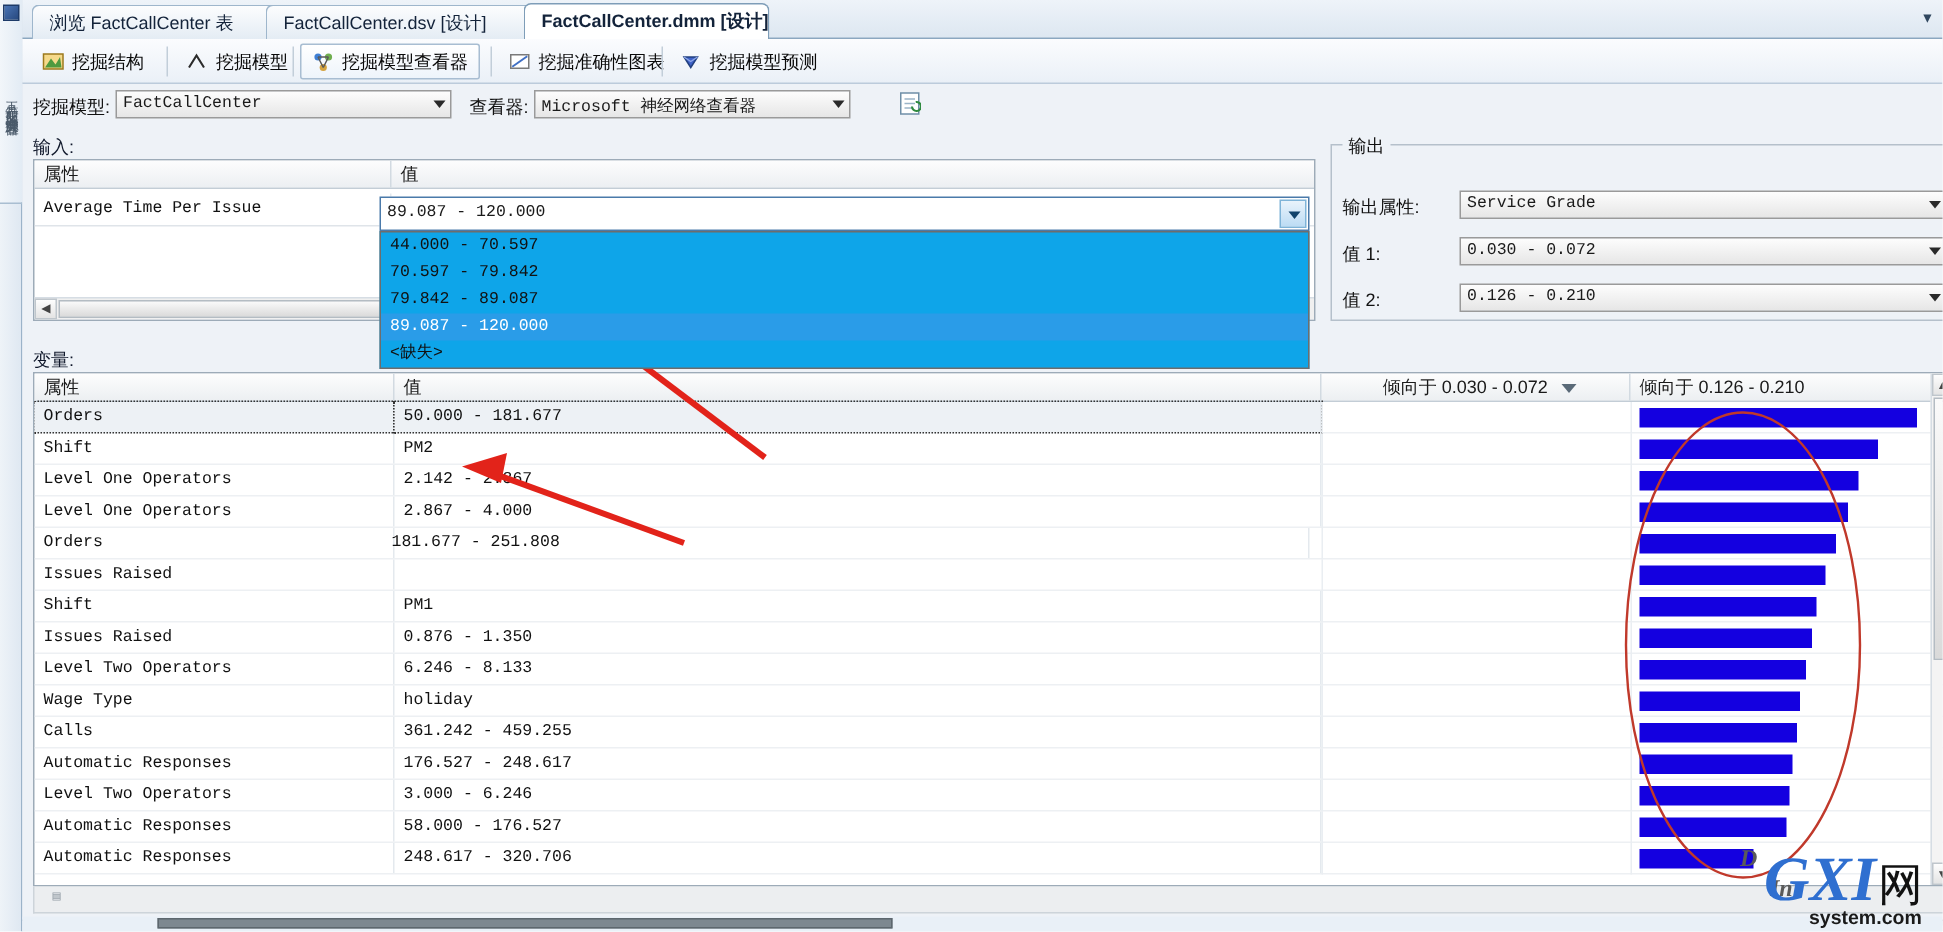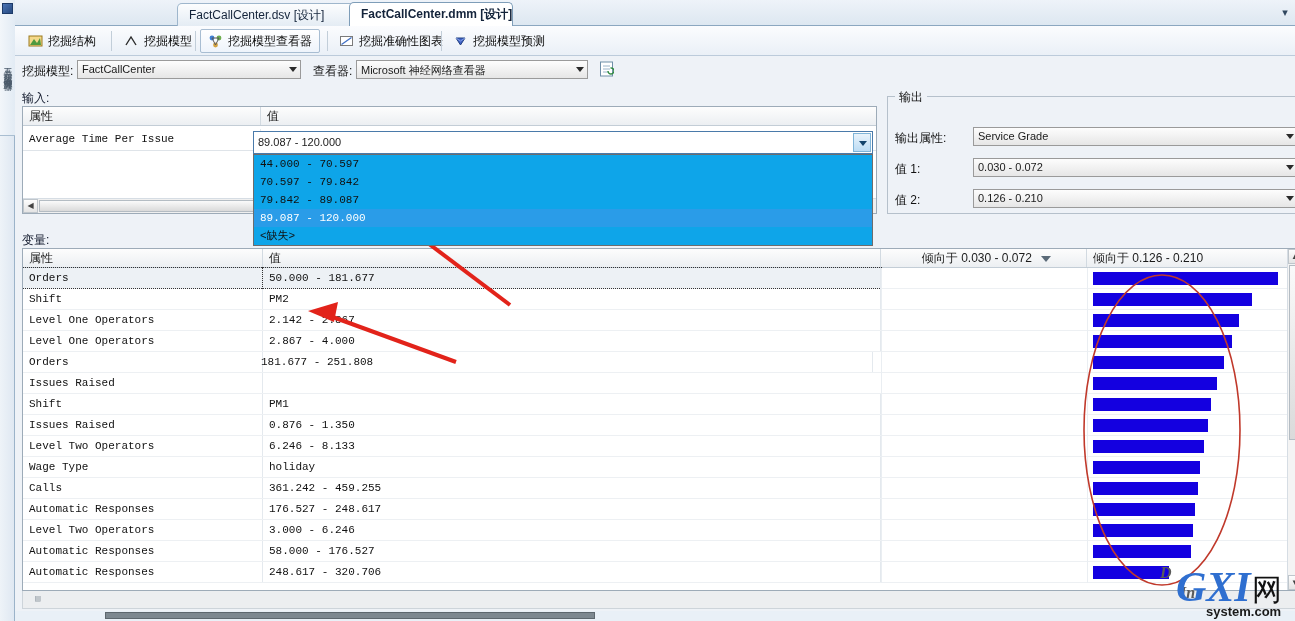--- a/index.html
+++ b/index.html
@@ -93,21 +93,21 @@
     position: absolute; left: 0; top: 56px; right: 0; height: 30px;
     background: #eef2f7;
   }
   .lbl { font-size: 12px; color: #111; white-space: nowrap; }
 
   .combo {
     position: relative;
     background: linear-gradient(to bottom,#fdfdfd,#e6e6e6);
     border: 1px solid #9a9a9a;
     height: 19px;
-    font-family: Liberation Sans, sans-serif;
+    font-family: Liberation Mono, monospace;
     font-size: 11px;
     color: #1a1a1a;
     padding: 2px 20px 0 4px;
     white-space: nowrap; overflow: hidden;
   }
   .combo .arrow {
     position: absolute; right: 3px; top: 6px;
     width: 0; height: 0;
     border-left: 4px solid transparent; border-right: 4px solid transparent;
     border-top: 5px solid #2a2a2a;
@@ -223,20 +223,23 @@
   <div class="toolbox">
     <div class="toolbox-strip">
       <div class="tb-icon"></div>
       <div class="tb-vtext">工具箱 服务器资源管理器</div>
     </div>
   </div>
 
   <div class="docwin">
 
     <div class="tabrow">
+      <div class="tab" style="left:6px;width:162px;">
+        <span>浏览 FactCallCenter 表</span>
+      </div>
       <div class="tab" style="left:162px;width:177px;">
         <span>FactCallCenter.dsv [设计]</span>
       </div>
       <div class="tab active" style="left:334px;width:164px;">
         <span>FactCallCenter.dmm [设计]</span>
       </div>
       <div class="tabclose">▾</div>
     </div>
 
     <div class="viewbar">
@@ -297,21 +300,21 @@
       </div>
     </div>
 
     <div class="modelrow">
       <span class="lbl" style="position:absolute;left:7px;top:7px;">挖掘模型:</span>
       <div class="combo" style="position:absolute;left:62px;top:4px;width:224px;">
         <span>FactCallCenter</span>
         <span class="arrow"></span>
       </div>
       <span class="lbl" style="position:absolute;left:298px;top:7px;">查看器:</span>
-      <div class="combo" style="position:absolute;left:341px;top:4px;width:232px;">
+      <div class="combo" style="position:absolute;left:341px;top:4px;width:211px;">
         <span>Microsoft 神经网络查看器</span>
         <span class="arrow"></span>
       </div>
       <span style="position:absolute;left:584px;top:5px;">
         <svg width="15" height="16" viewBox="0 0 15 16">
           <rect x="1.5" y="1" width="12" height="14" fill="#ffffff" stroke="#6f8fa8"></rect>
           <path d="M4 5 h7 M4 8 h7 M4 11 h5" stroke="#9ab4c8" stroke-width="1"></path>
           <path d="M9 10 a3 3 0 1 0 2.5 -3" stroke="#2f8a3f" stroke-width="1.4" fill="none"></path>
         </svg>
       </span>

